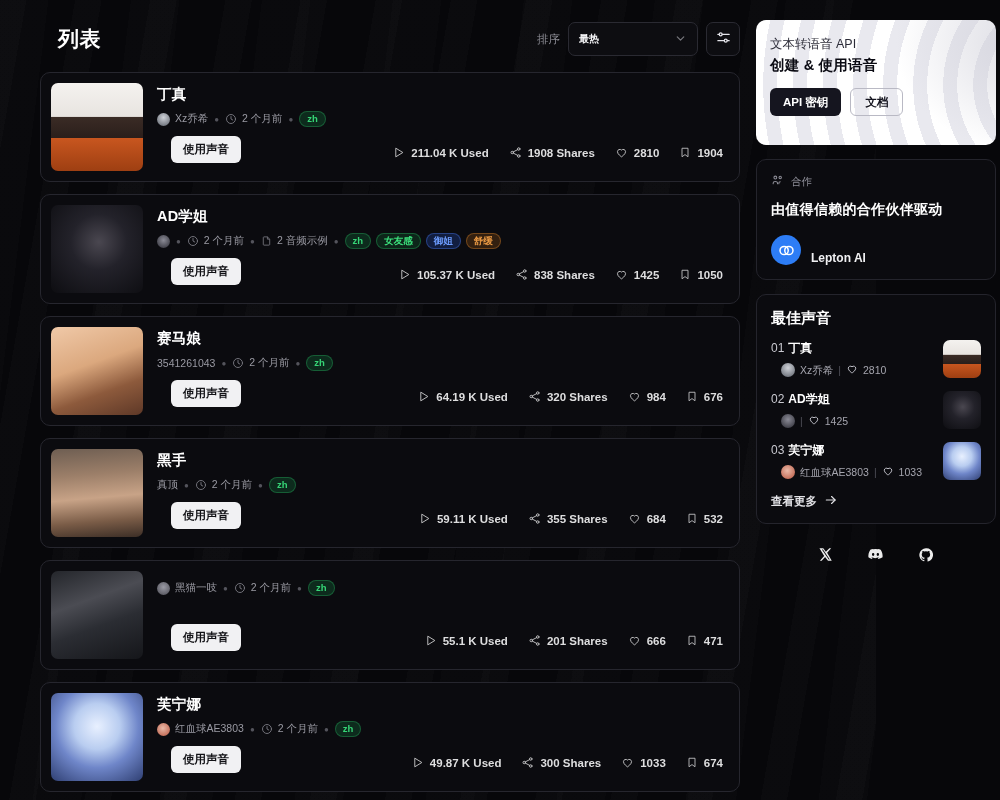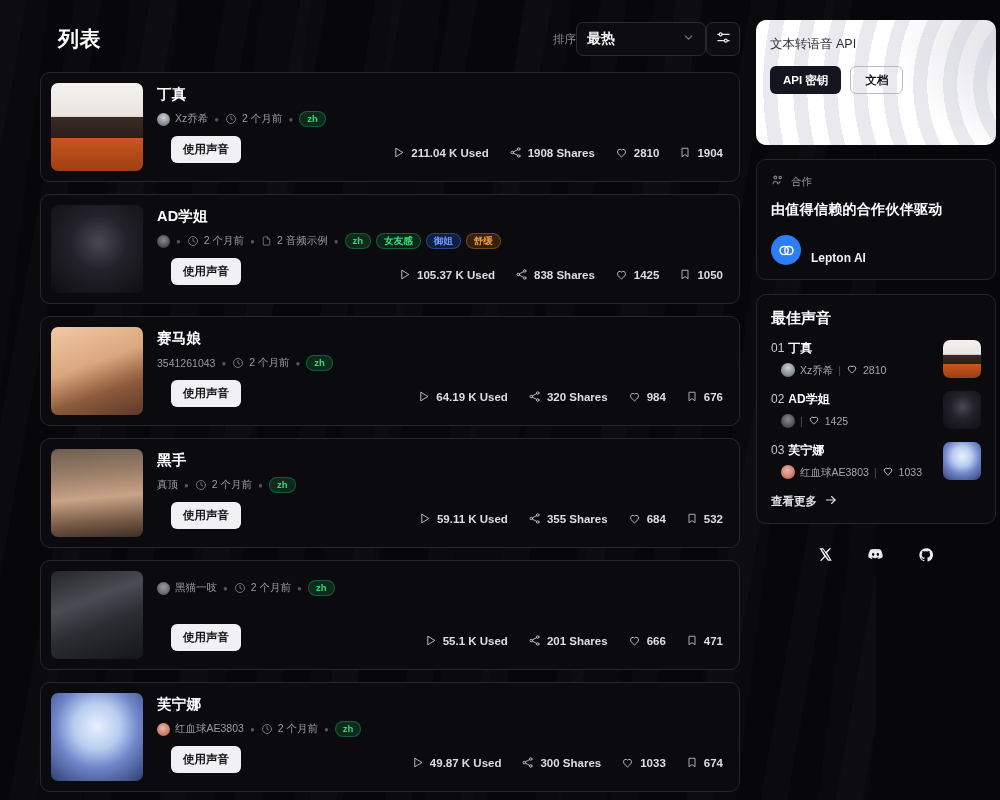--- a/index.html
+++ b/index.html
@@ -31,30 +31,30 @@
   }
 
   
   .left-col { width: 700px; flex: 0 0 700px; }
   .list-header {
     display: flex; align-items: center;
     height: 50px; padding: 0 0 0 18px;
     margin-bottom: 8px;
   }
   .page-title { font-size: 21px; font-weight: bold; letter-spacing: .5px; }
-  .header-right { margin-left: auto; display: flex; align-items: center; gap: 0; }
+  .header-right { margin-left: auto; display: flex; align-items: center; gap: 8px; }
   .sort-label { font-size: 11.5px; color: #8b8b93; }
   .sort-select {
     width: 130px; height: 34px;
     background: #0d0d11;
     border: 1px solid #2a2a32;
     border-radius: 7px;
     display: flex; align-items: center;
     padding: 0 10px;
-    font-size: 14px; font-weight: bold; color: #f2f2f4;
+    font-size: 10px; font-weight: bold; color: #f2f2f4;
   }
   .sort-select .chev { margin-left: auto; opacity: .55; }
   .filter-btn {
     width: 34px; height: 34px;
     background: #0d0d11;
     border: 1px solid #2a2a32;
     border-radius: 7px;
     display: flex; align-items: center; justify-content: center;
   }
 
@@ -564,20 +564,21 @@
       </div>
     </div>
         </div>
       </div>
   </div>
 
   <div class="right-col">
 
     <div class="promo-card">
       <div class="promo-sub">文本转语音 API</div>
+      <div class="promo-title">创建 &amp; 使用语音</div>
       <div class="promo-btns">
         <button class="btn-dark">API 密钥</button>
         <button class="btn-outline">文档</button>
       </div>
     </div>
 
     <div class="panel">
       <div class="panel-eyebrow">
         <span>
           <svg width="13" height="13" viewBox="0 0 24 24" fill="none" stroke="#8e8e98" stroke-width="1.9" stroke-linecap="round">

